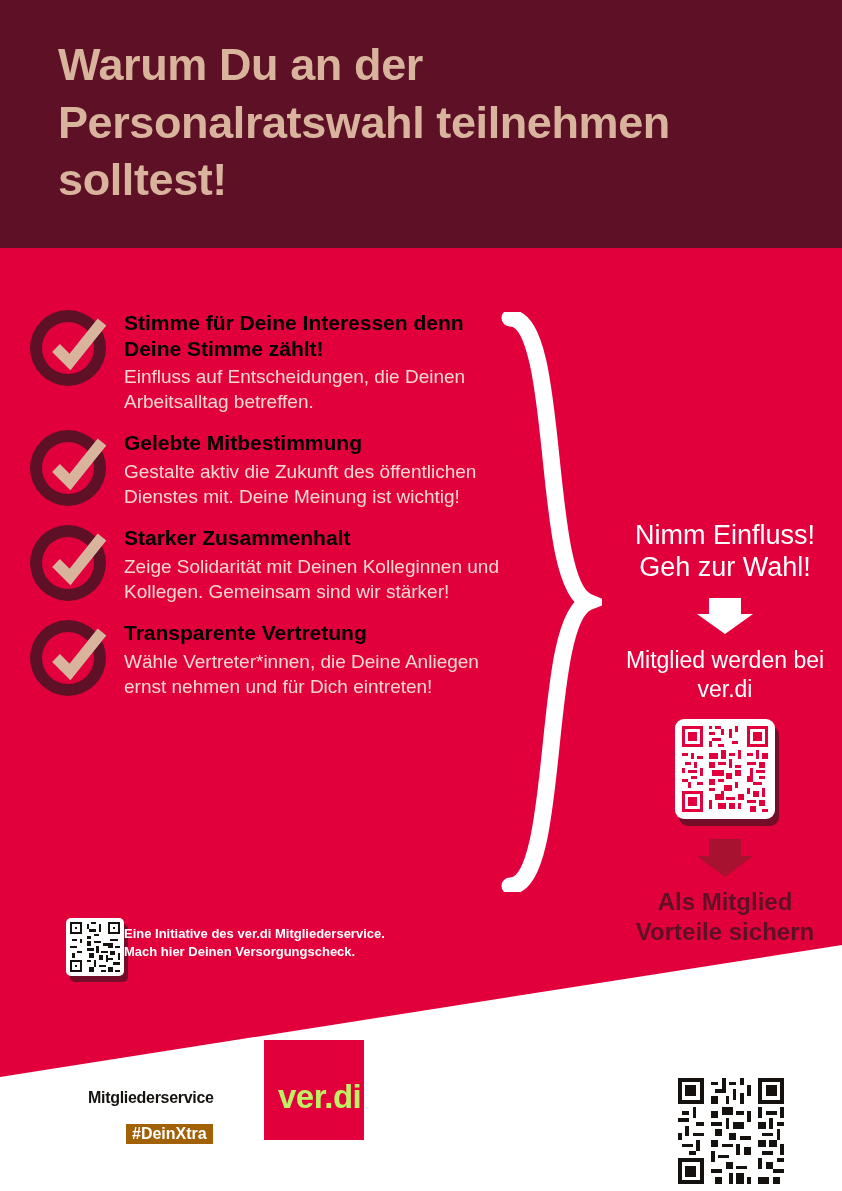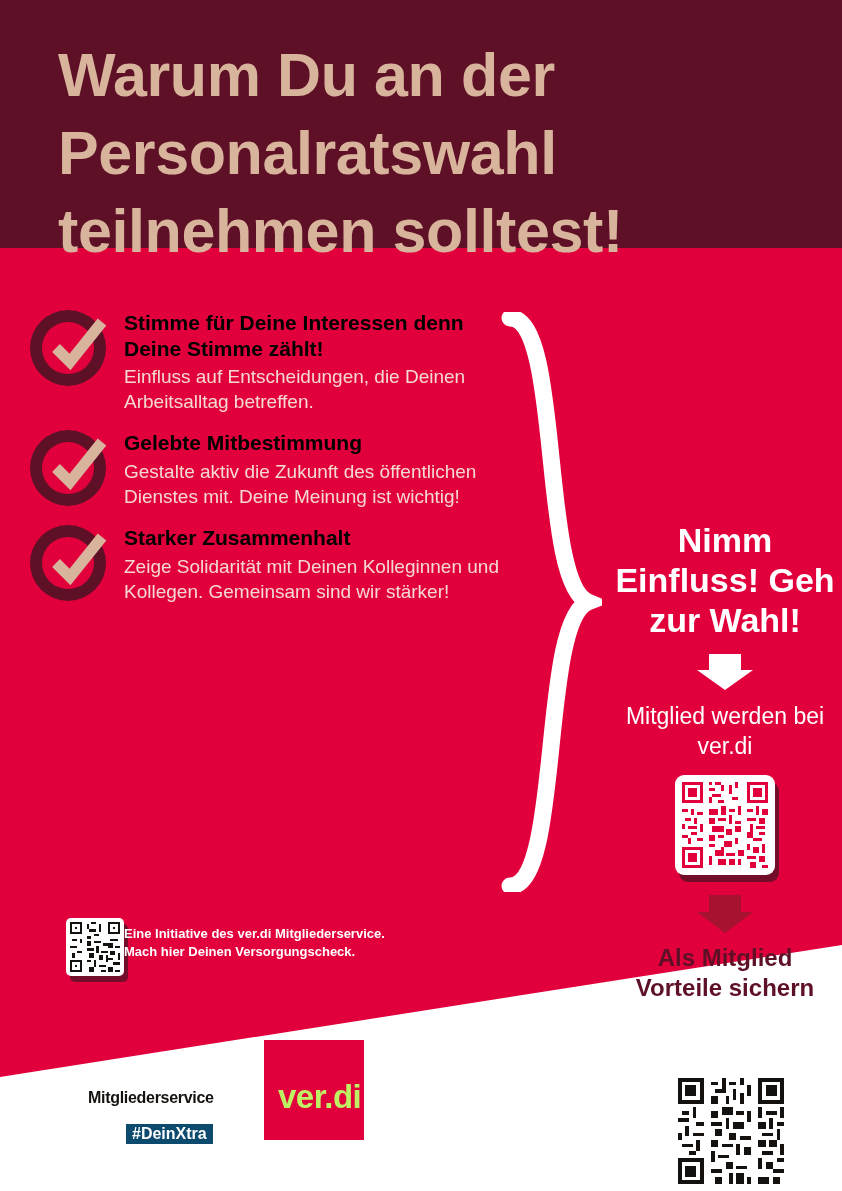--- a/index.html
+++ b/index.html
@@ -15,21 +15,21 @@
     background:#e2003c;
   }
   
   .header{
     position:absolute;left:0;top:0;width:842px;height:248px;
     background:#5e1026;
   }
   .header-title{
     position:absolute;left:58px;top:36px;width:720px;
     color:#d9b49c;
-    font-size:61px;
+    font-size:45px;
     font-weight:bold;
     line-height:1.28;
     letter-spacing:-0.4px;
   }
   
   .white-wedge{
     position:absolute;left:0;bottom:0;width:842px;height:300px;
     background:#ffffff;
     clip-path:polygon(0 100%,0 62%,100% 18%,100% 100%);
   }
@@ -79,22 +79,22 @@
     position:absolute;left:492px;top:312px;
     width:110px;height:580px;
   }
   
   .right-col{
     position:absolute;left:612px;top:520px;width:226px;
     text-align:center;
   }
   .cta-head{
     color:#ffffff;
-    font-size:34px;
-    font-weight:bold;
+    font-size:27px;
+    font-weight:normal;
     line-height:1.18;
     margin:0;
   }
   .arrow-down{
     width:56px;height:36px;
     margin:14px auto 8px auto;
   }
   .cta-sub{
     color:#ffffff;
     font-size:23px;
@@ -167,21 +167,21 @@
   }
   .ms-line1{
     position:absolute;left:0;top:49px;
     color:#14110f;
     font-size:16px;
     font-weight:bold;
     letter-spacing:-0.3px;
   }
   .ms-line2{
     position:absolute;left:38px;top:84px;
-    background:#0c4a6e;
+    background:#a16207;
     color:#ffffff;
     font-size:16px;
     font-weight:bold;
     padding:1px 6px;
   }
   .ms-line2 .xtra{color:#ffffff;}
 </style>
 </head>
 <body>
 
@@ -224,20 +224,31 @@
         <div class="ring"></div>
         <div class="hole"></div>
         <svg class="tick" viewBox="0 0 62 62">
           <path d="M10 30 L24 44 L56 4" fill="none" stroke="#d9b49c" stroke-width="11"></path>
         </svg>
       </div>
       <p class="item-title">Starker Zusammenhalt</p>
       <p class="item-text">Zeige Solidarität mit Deinen Kolleginnen und Kollegen. Gemeinsam sind wir stärker!</p>
     </div>
 
+    <div class="item">
+      <div class="check-badge">
+        <div class="ring"></div>
+        <div class="hole"></div>
+        <svg class="tick" viewBox="0 0 62 62">
+          <path d="M10 30 L24 44 L56 4" fill="none" stroke="#d9b49c" stroke-width="11"></path>
+        </svg>
+      </div>
+      <p class="item-title">Transparente Vertretung</p>
+      <p class="item-text">Wähle Vertreter*innen, die Deine Anliegen ernst nehmen und für Dich eintreten!</p>
+    </div>
 
   </div>
 
   <svg class="brace" viewBox="0 0 110 580">
     <path d="M18 6 C70 6 48 270 96 290 C48 310 70 574 18 574" fill="none" stroke="#ffffff" stroke-width="17" stroke-linecap="round"></path>
   </svg>
 
   <div class="right-col">
     <p class="cta-head">Nimm Einfluss! Geh zur Wahl!</p>
 

